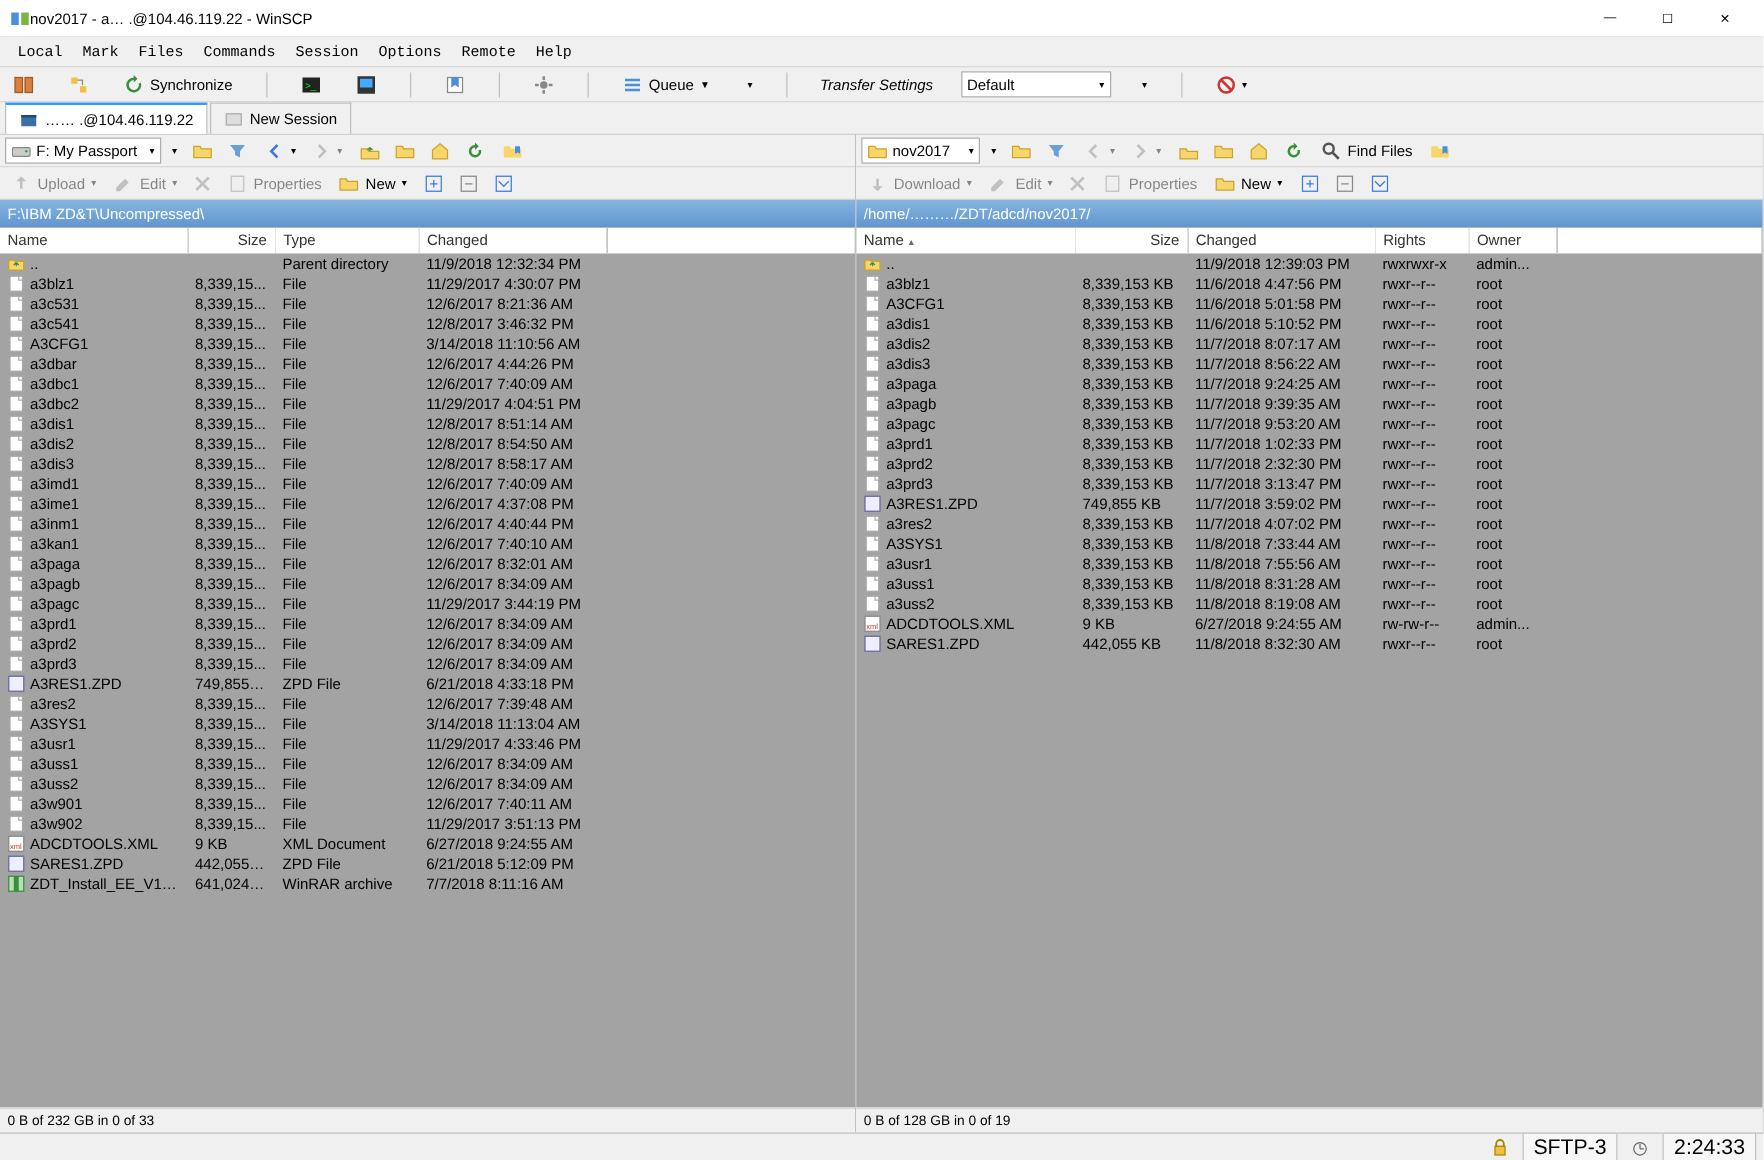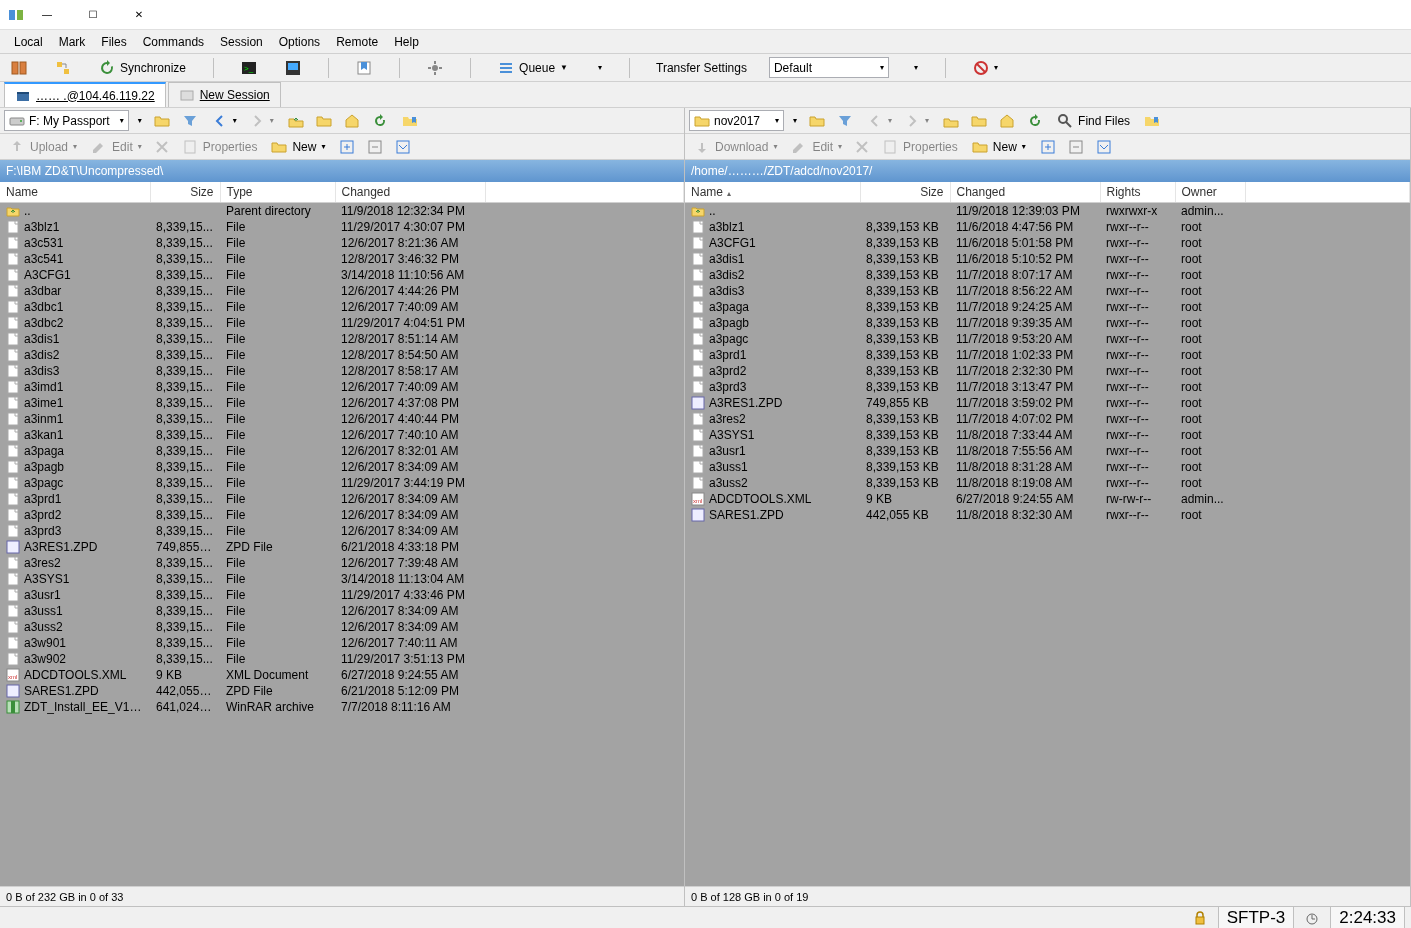--- a/index.html
+++ b/index.html
@@ -30,21 +30,21 @@
 
 
 .menubar {
   height: 24px;
   display: flex;
   align-items: center;
   padding: 0 6px;
   background: #f0f0f0;
   border-bottom: 1px solid #d0d0d0;
 }
-.menubar .item { padding: 3px 8px; cursor: pointer; }
+.menubar .item { padding: 3px 8px; cursor: pointer; font-family: Liberation Mono, monospace; }
 
 
 .toolbar {
   height: 28px;
   display: flex;
   align-items: center;
   padding: 2px 6px;
   background: #f0f0f0;
   border-bottom: 1px solid #d0d0d0;
   gap: 18px;
@@ -56,21 +56,21 @@
   gap: 3px;
 }
 .tbtn.disabled { opacity: 0.45; cursor: default; }
 .tbtn .caret { font-size: 8px; margin-left: 2px; }
 .tbtn .lbl { margin-left: 2px; }
 .select-like { border: 1px solid #abadb3; background: #fff; padding: 2px 18px 2px 4px; height: 21px; display: inline-flex; align-items: center; position: relative; min-width: 120px;}
 .select-like .caret { position: absolute; right: 4px; font-size: 8px;}
 
 
 .sessionbar { height: 26px; display: flex; align-items: stretch; background: #f0f0f0; border-bottom: 1px solid #d0d0d0; padding: 0 4px; gap: 2px;}
-.sessionbar .tab { display: flex; align-items: center; padding: 0 10px; border: 1px solid #c0c0c0; border-bottom: none; background: #fff; gap: 5px; cursor: pointer; text-decoration: underline;}
+.sessionbar .tab { display: flex; align-items: center; padding: 0 10px; border: 1px solid #c0c0c0; border-bottom: none; background: #fff; gap: 5px; cursor: pointer;}
 .sessionbar .tab.active { background: #fff; border-top: 2px solid #3399ff;}
 .sessionbar .tab.newtab { background: #f0f0f0;}
 
 
 .panels { flex: 1; display: flex; min-height: 0; }
 .panel { display: flex; flex-direction: column; min-width: 0; border-right: 1px solid #c0c0c0;}
 .panel.left { width: 685px; }
 .panel.right { flex: 1; }
 
 
@@ -109,20 +109,21 @@
 </head>
 <body>
 
 <div class="titlebar">
   <span class="svg16">
     <svg viewBox="0 0 16 16">
         <rect x="1" y="3" width="6" height="10" fill="#4a90d9"></rect>
         <rect x="9" y="3" width="6" height="10" fill="#7cb342"></rect>
       </svg>
   </span>
+  <span class="title">nov2017 - a…   .@104.46.119.22 - WinSCP</span>
   <div class="winbtns">
     <div class="winbtn">—</div>
     <div class="winbtn">☐</div>
     <div class="winbtn close">✕</div>
   </div>
 </div>
 
 <div class="menubar" id="menubar">
     <span class="item">Local</span>
     <span class="item">Mark</span>
@@ -193,21 +194,21 @@
         <rect x="2" y="7" width="12" height="2" fill="#4a90d9"></rect>
         <rect x="2" y="11" width="12" height="2" fill="#4a90d9"></rect>
       </svg>
     <span class="lbl">Queue</span>
     <span class="caret">▼</span>
   </span>
   <span class="tbtn">
       <span class="caret">▾</span>
     </span>
   <span class="sep"></span>
-  <span style="margin:0 4px;">Transfer Settings</span>
+  <span style="margin:0 4px;font-style:italic;">Transfer Settings</span>
   <span class="select-like">
     <span>Default</span>
       <span class="caret">▾</span>
   </span>
   <span class="tbtn">
       <span class="caret">▾</span>
     </span>
   <span class="sep"></span>
   <span class="tbtn">
       <svg class="svg16" viewBox="0 0 16 16">

